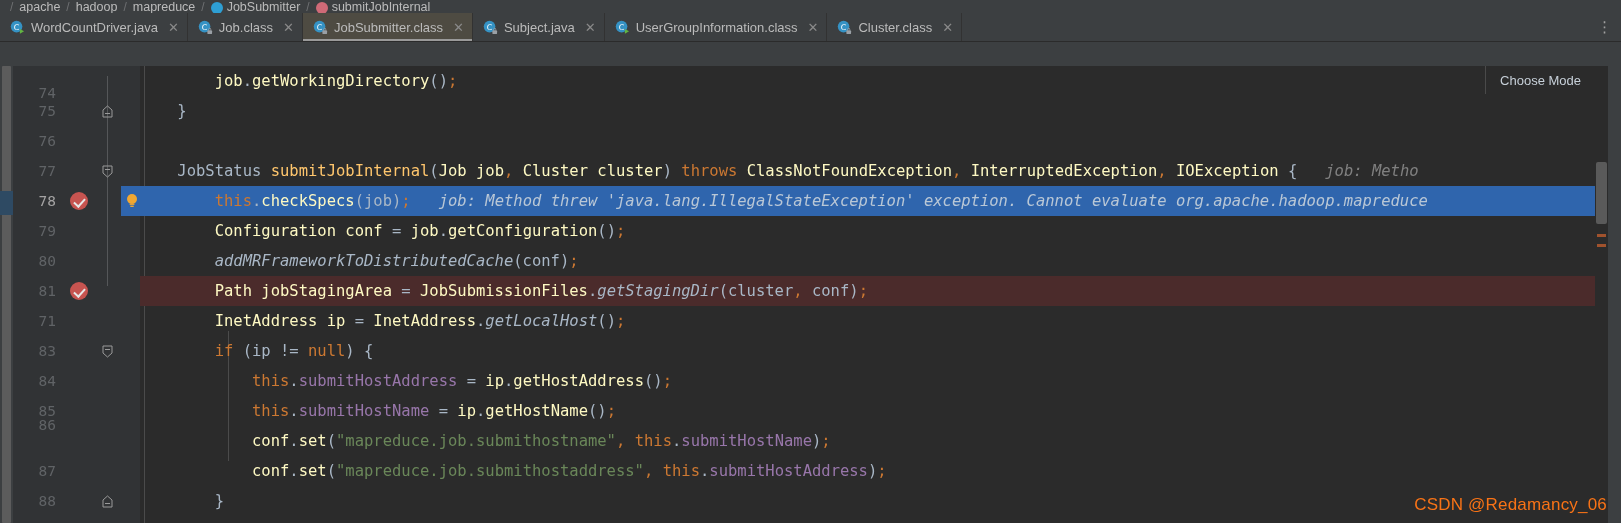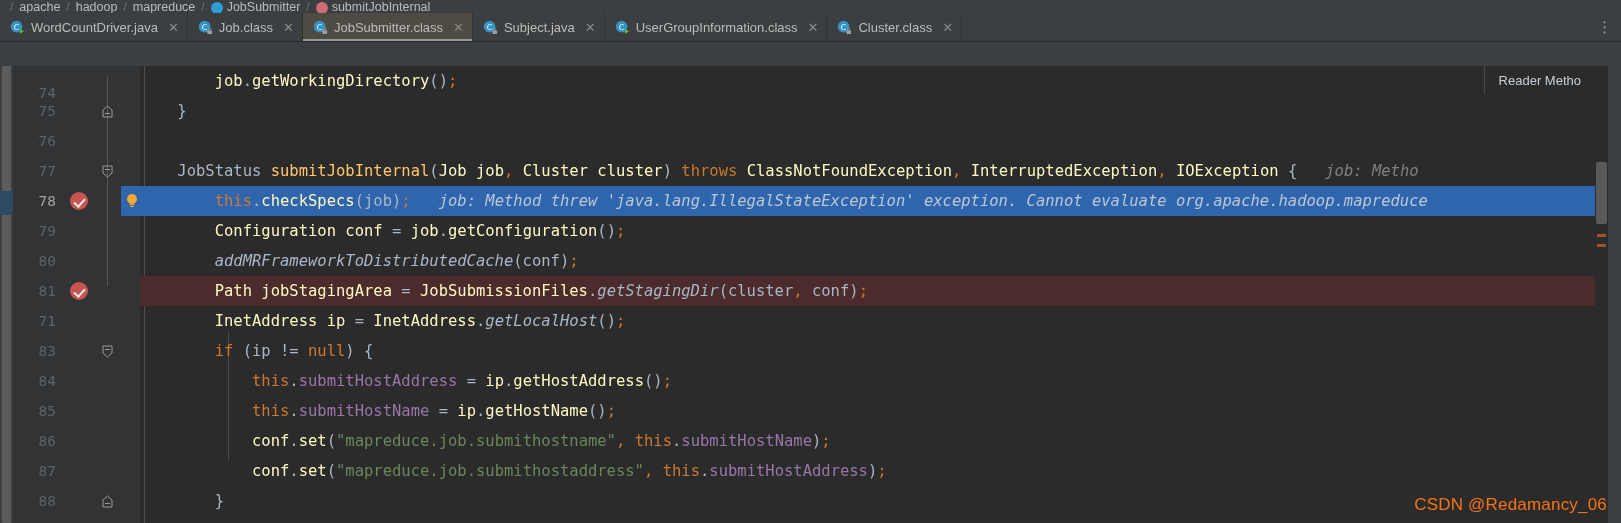--- a/index.html
+++ b/index.html
@@ -363,21 +363,21 @@
         <div class="ln" style="top: 240px;">71</div>
         <div class="ln" style="top: 270px;">83</div>
         <div class="fold-mark" style="top: 278px;">
           <svg width="15" height="15" viewBox="0 0 15 15">
             <path d="M3 2 h9 v7 l-4.5 4 -4.5 -4 z" fill="none" stroke="#9a9a9a" stroke-width="1"></path>
             <rect x="5" y="5" width="5" height="1" fill="#9a9a9a"></rect>
           </svg>
         </div>
         <div class="ln" style="top: 300px;">84</div>
         <div class="ln" style="top: 330px;">85</div>
-        <div class="ln" style="top: 360px;">86</div>
+        <div class="ln" style="top: 344px;">86</div>
         <div class="ln" style="top: 390px;">87</div>
         <div class="ln" style="top: 420px;">88</div>
         <div class="fold-mark" style="top: 428px;">
           <svg width="15" height="15" viewBox="0 0 15 15">
             <path d="M3 13 h9 v-7 l-4.5 -4 -4.5 4 z" fill="none" stroke="#9a9a9a" stroke-width="1"></path>
             <rect x="5" y="9" width="5" height="1" fill="#9a9a9a"></rect>
           </svg>
         </div>
       </div>
 
@@ -409,16 +409,16 @@
 
     <div class="right-stripe">
       
     </div>
 
     <div class="watermark">CSDN @Redamancy_06</div>
   </div>
 
   <div class="reader-divider"></div>
   <div class="reader-mode">
-    <span>Reader Metho</span>
+    <span>Choose Mode</span>
   </div>
 
 </div>
 
 </body></html>

